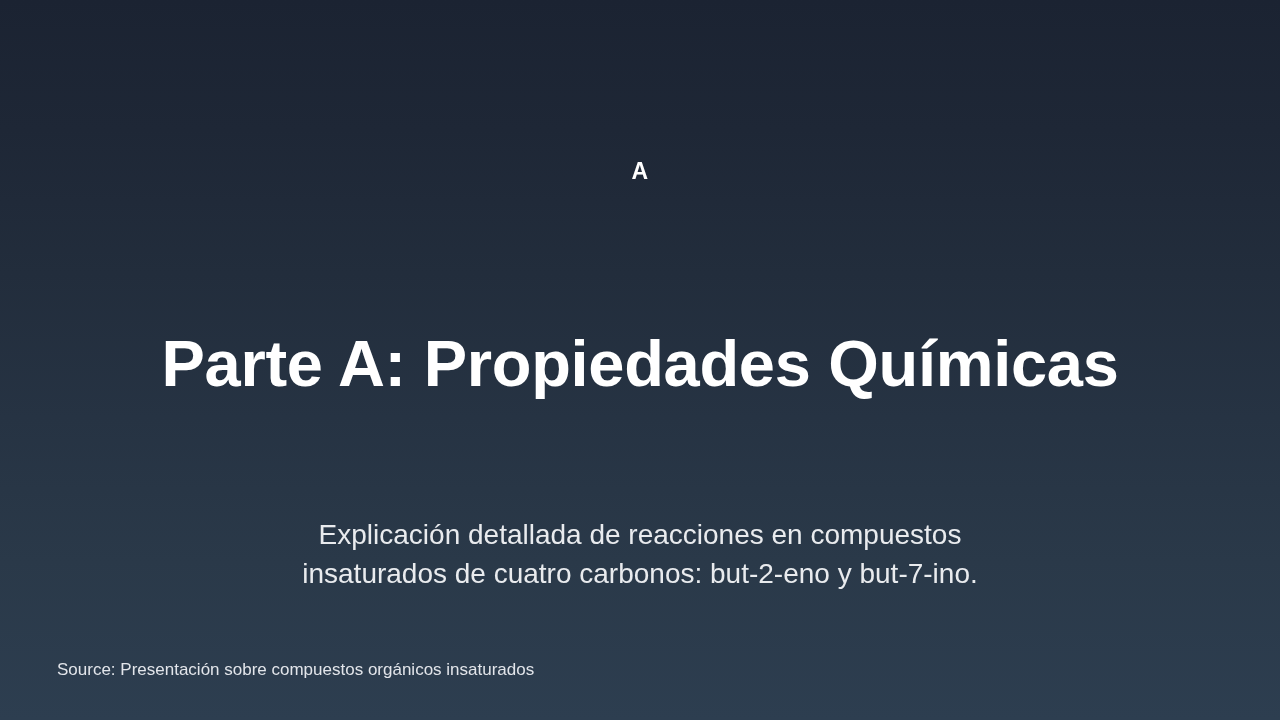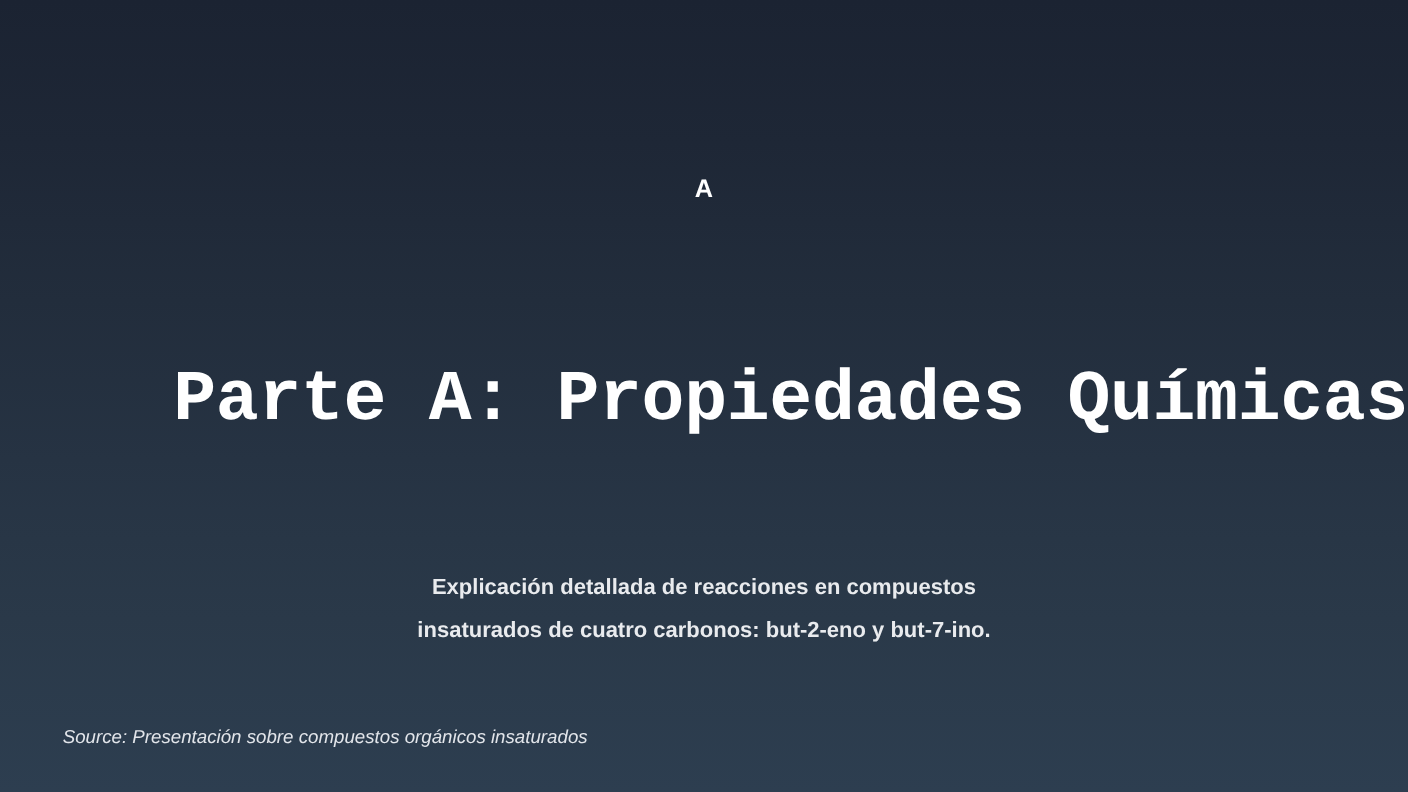--- a/index.html
+++ b/index.html
@@ -43,22 +43,21 @@
     color: #ffffff;
     letter-spacing: 0.2px;
   }
 
   
   .title-wrap {
     position: absolute;
     top: 322px;
     left: 0;
     width: 1280px;
-    text-align: right;
-    font-family: Liberation Mono, monospace;
+    text-align: center;
   }
 
   .title {
     display: inline-block;
     font-size: 65px;
     font-weight: bold;
     line-height: 84px;
     color: #ffffff;
     letter-spacing: -0.3px;
     white-space: nowrap;
@@ -68,35 +67,34 @@
   .subtitle-wrap {
     position: absolute;
     top: 515px;
     left: 50%;
     transform: translateX(-50%);
     width: 800px;
     text-align: center;
   }
 
   .subtitle {
-    font-size: 20px;
-    font-weight: bold;
+    font-size: 28px;
+    font-weight: normal;
     line-height: 39px;
     color: #e9ebee;
   }
 
   .subtitle-line { display: block; }
 
   
   .source {
     position: absolute;
     left: 57px;
     top: 658px;
     font-size: 17px;
-    font-style: italic;
     font-weight: normal;
     line-height: 24px;
     color: #e2e5ea;
     white-space: nowrap;
   }
 </style>
 </head>
 <body>
 
 <div id="slide">

